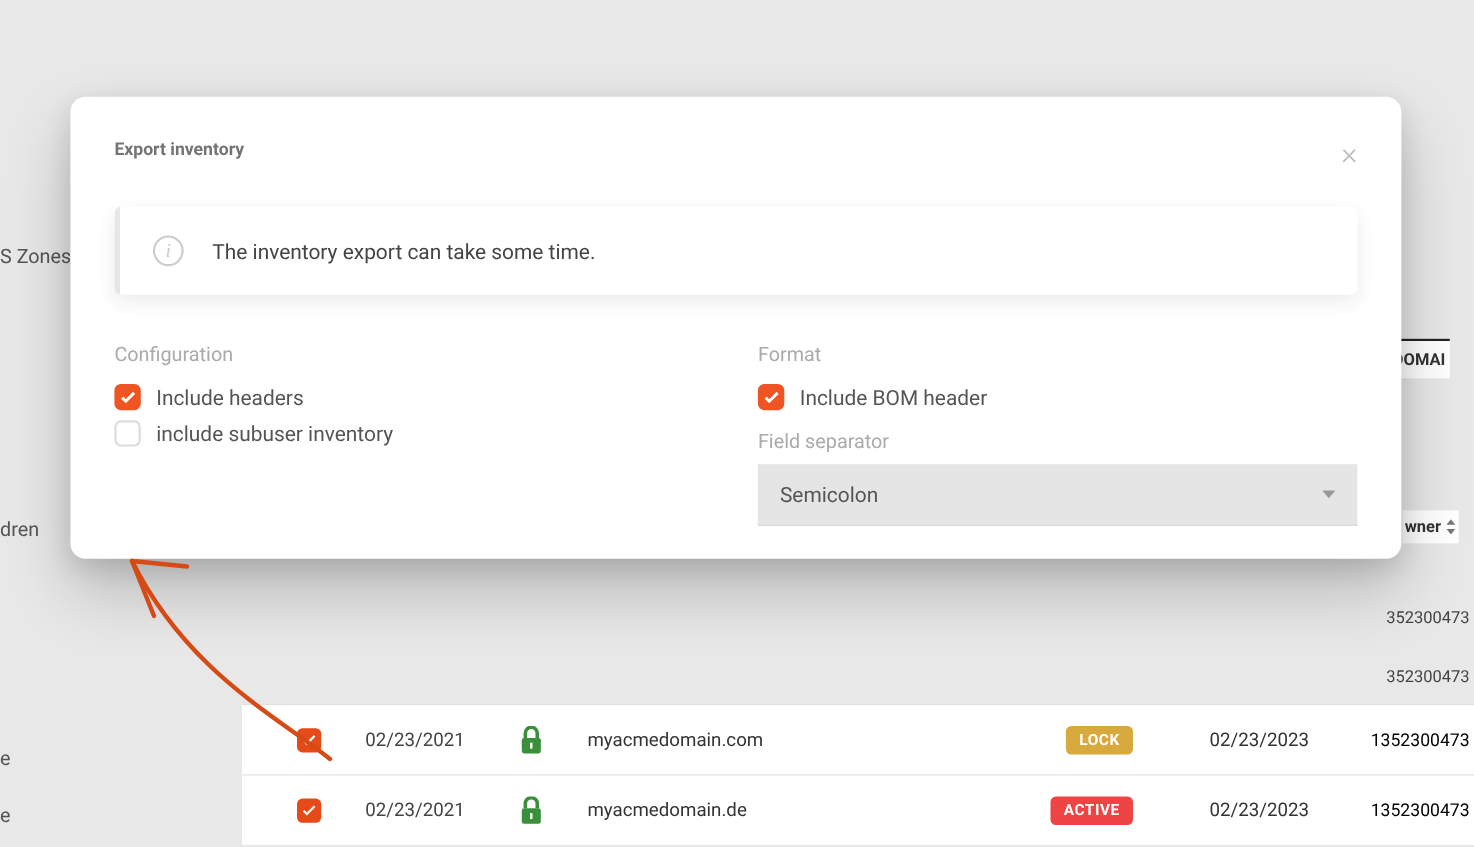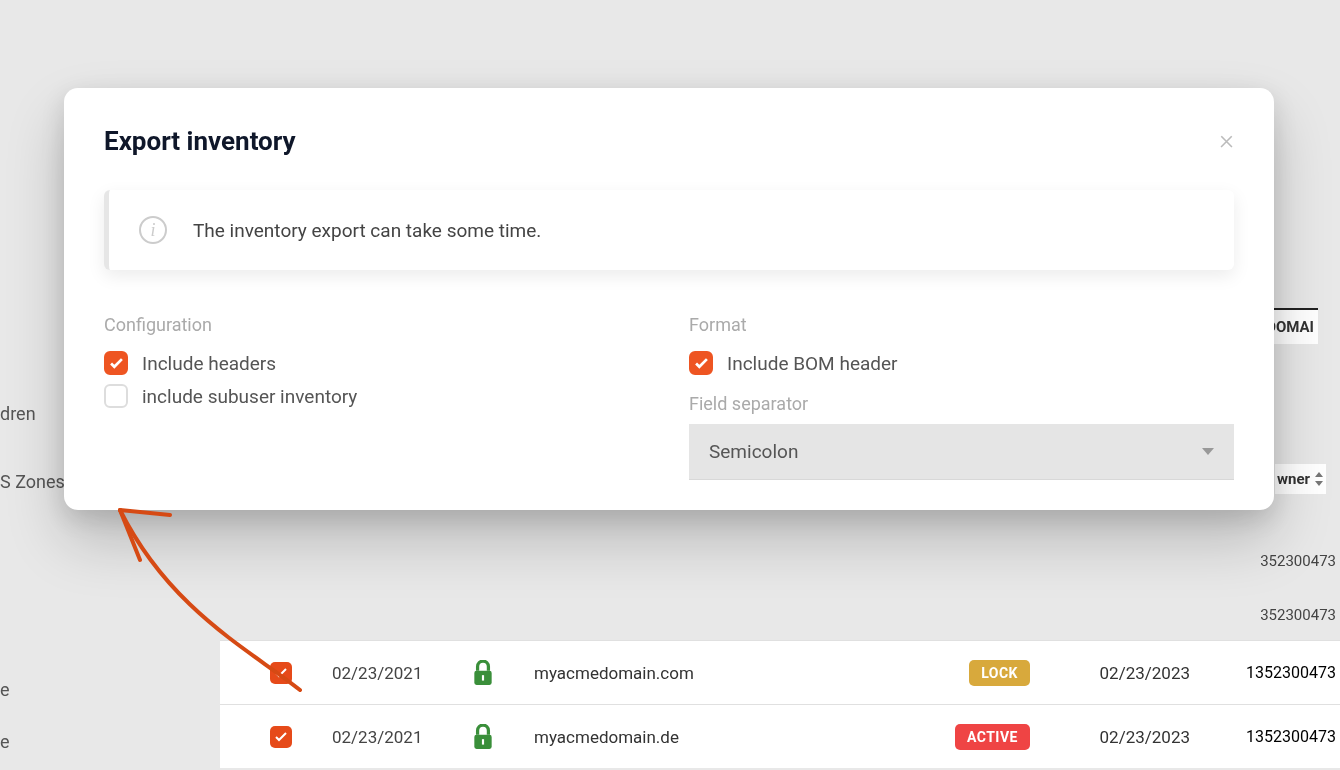--- a/index.html
+++ b/index.html
@@ -32,21 +32,21 @@
   .modal {
     position: absolute;
     left: 64px; top: 88px;
     width: 1210px;
     background: #fff;
     border-radius: 14px;
     box-shadow: 0 30px 60px rgba(0,0,0,.20), 0 8px 24px rgba(0,0,0,.12);
     padding: 38px 40px 30px 40px;
   }
   .modal-header { display: flex; justify-content: space-between; align-items: flex-start; }
-  .modal-title { font-size: 26px; font-weight: 700; color: #0f172a; }
+  .modal-title { font-size: 16px; font-weight: 700; color: #737373; }
   .modal-close { font-size: 28px; color: #bbb; cursor: pointer; font-weight: 300; line-height: 1; }
 
   .info-box {
     margin-top: 34px;
     background: #fff;
     border-left: 5px solid #e6e6e6;
     border-radius: 6px;
     box-shadow: 0 6px 18px rgba(0,0,0,.08);
     padding: 26px 30px;
     display: flex;
@@ -86,22 +86,22 @@
   .btn-primary { font-size: 18px; font-weight: 700; color:#fff; background:#ee4d1a; border:none; border-radius:4px; padding: 16px 26px; cursor:pointer; box-shadow: 0 6px 14px rgba(238,77,26,.4); letter-spacing:.5px;}
 
   
   .arrow-anno { position:absolute; left: 100px; top: 470px; pointer-events:none; }
 </style>
 </head>
 <body>
 
 <div class="bg-table">
   <div class="bg-sidebar-fragment">
+    <div style="margin-top:0px">S Zones</div>
     <div style="margin-top:180px">dren</div>
-    <div style="margin-top:0px">S Zones</div>
     <div style="margin-top:140px">e</div>
     <div style="margin-top:-16px">e</div>
     <div style="margin-top:-16px">ification</div>
   </div>
 
   <div class="bg-col-domain">DOMAI</div>
   <div class="bg-col-owner">
     <span>wner</span>
     <svg width="10" height="14" viewBox="0 0 10 14">
         <path fill="#777" d="M5 0l4 5H1zM5 14l4-5H1z"></path>

